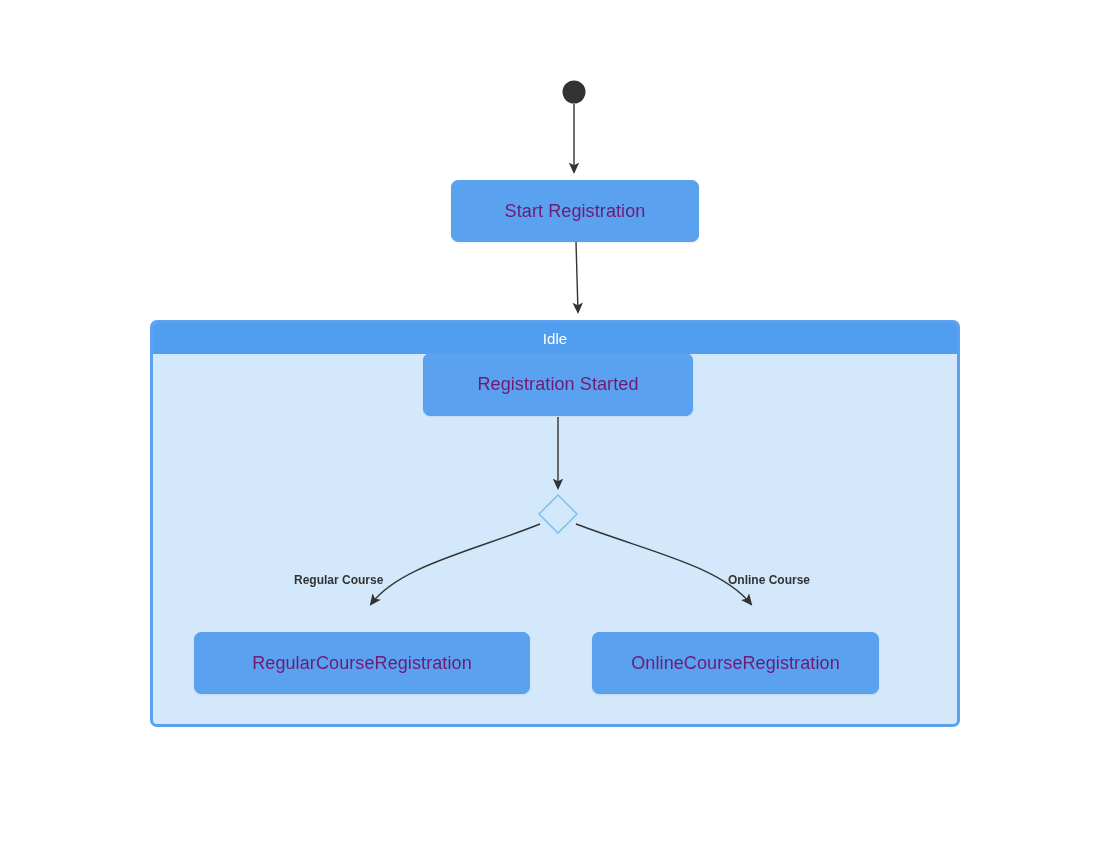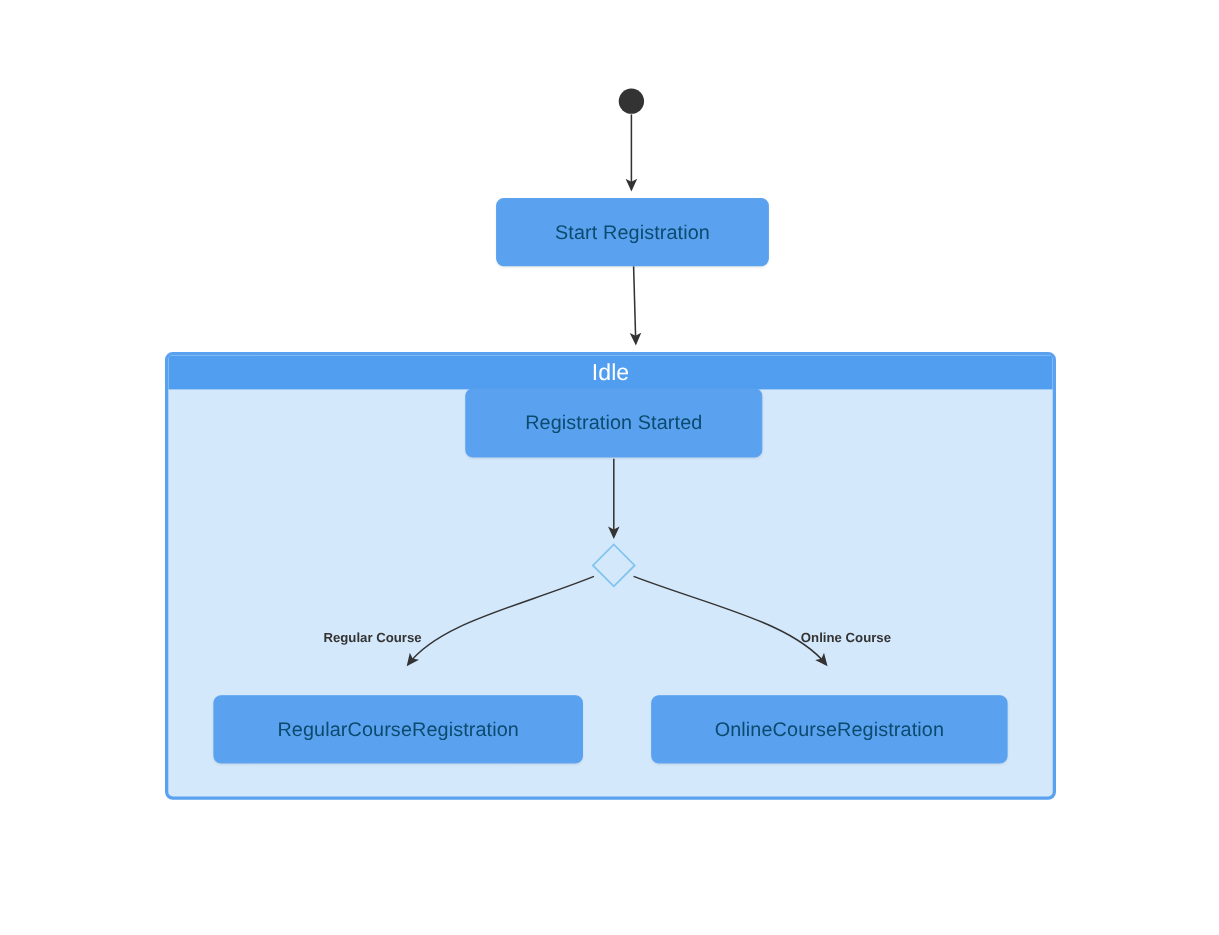--- a/index.html
+++ b/index.html
@@ -36,33 +36,33 @@
     box-sizing: border-box;
     border: 3px solid #5aa2f0;
     border-radius: 7px;
     background: #d4e8fb;
     overflow: hidden;
   }
   .composite-header {
     height: 31px;
     background: #519ef0;
     color: #ffffff;
-    font-size: 21px;
+    font-size: 15px;
     line-height: 31px;
     text-align: center;
     letter-spacing: .1px;
   }
   
   .node {
     position: absolute;
     box-sizing: border-box;
     background: #5aa2f0;
     border: 1px solid #5aa2f0;
     border-radius: 7px;
-    color: #0c4a6e;
+    color: #701a75;
     display: flex;
     align-items: center;
     justify-content: center;
     text-align: center;
     font-size: 18px;
     letter-spacing: .1px;
     box-shadow: 0 1px 2px rgba(0,0,0,.07);
   }
   #node-start-registration {
     left: 451px;
@@ -78,21 +78,21 @@
   }
   #node-regular {
     left: 194px;
     top: 632px;
     width: 336px;
     height: 62px;
   }
   #node-online {
     left: 592px;
     top: 632px;
-    width: 324px;
+    width: 287px;
     height: 62px;
   }
   
   .edge-label {
     position: absolute;
     font-size: 12px;
     font-weight: bold;
     color: #333333;
     white-space: nowrap;
   }

